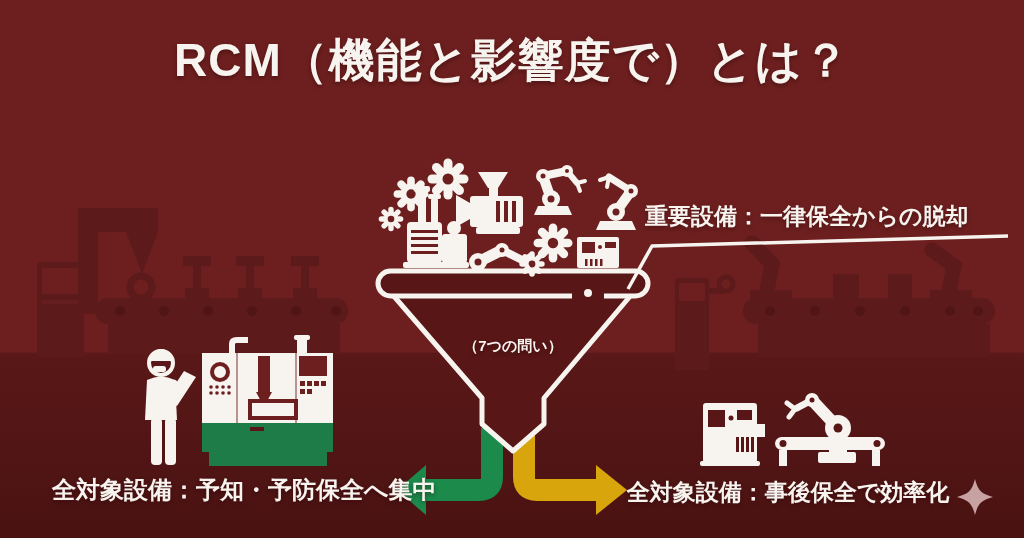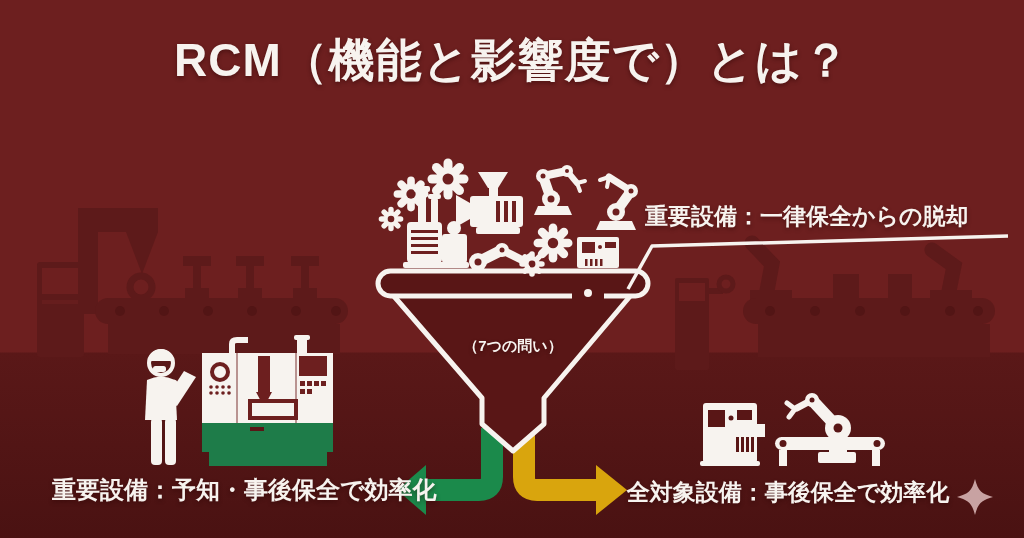--- a/index.html
+++ b/index.html
@@ -289,15 +289,15 @@
         <circle cx="812" cy="400" r="2.5" fill="#591616"></circle>
       <path d="M 795,409 L 787,403 M 795,409 L 789,417" stroke="#f7f3ef" stroke-width="5" stroke-linecap="round" fill="none"></path>
     </g>
 
     <path fill="#c8a2a2" d="M 975,479 C 978,491 982,494 993,497 C 982,500 978,503 975,515 C 972,503 968,500 957,497 C 968,494 972,491 975,479 Z"></path>
   </svg>
 
   <div class="txt title">RCM（機能と影響度で）とは？</div>
   <div class="txt caption">重要設備：一律保全からの脱却</div>
   <div class="txt funnel-sublabel">（7つの問い）</div>
-  <div class="txt outcome-left">重要設備：予知・事後保全で効率化</div>
+  <div class="txt outcome-left">全対象設備：予知・予防保全へ集中</div>
   <div class="txt outcome-right">全対象設備：事後保全で効率化</div>
 </div>
 
 </body></html>

